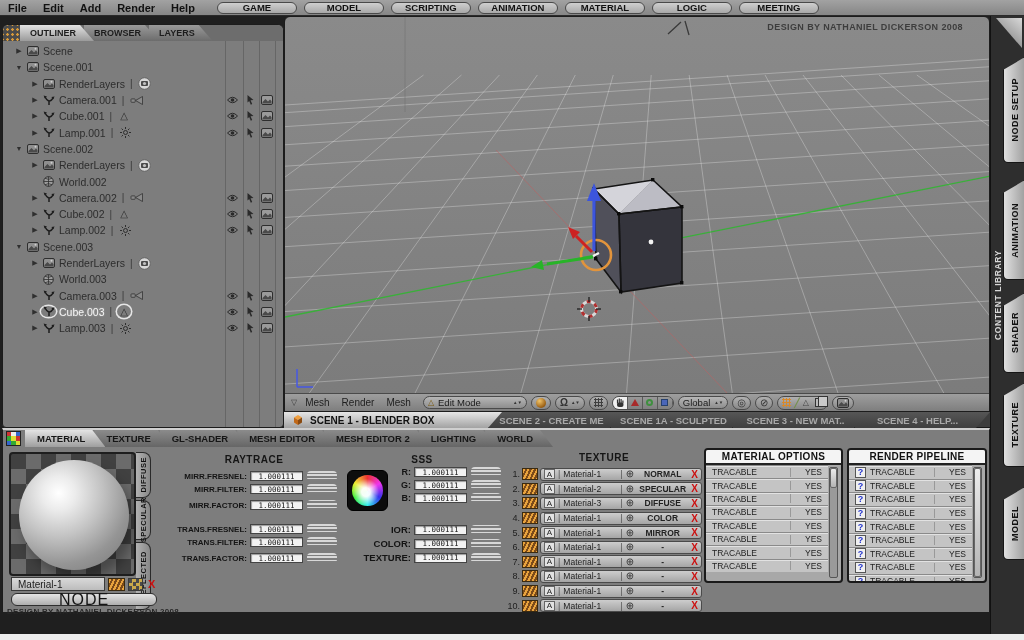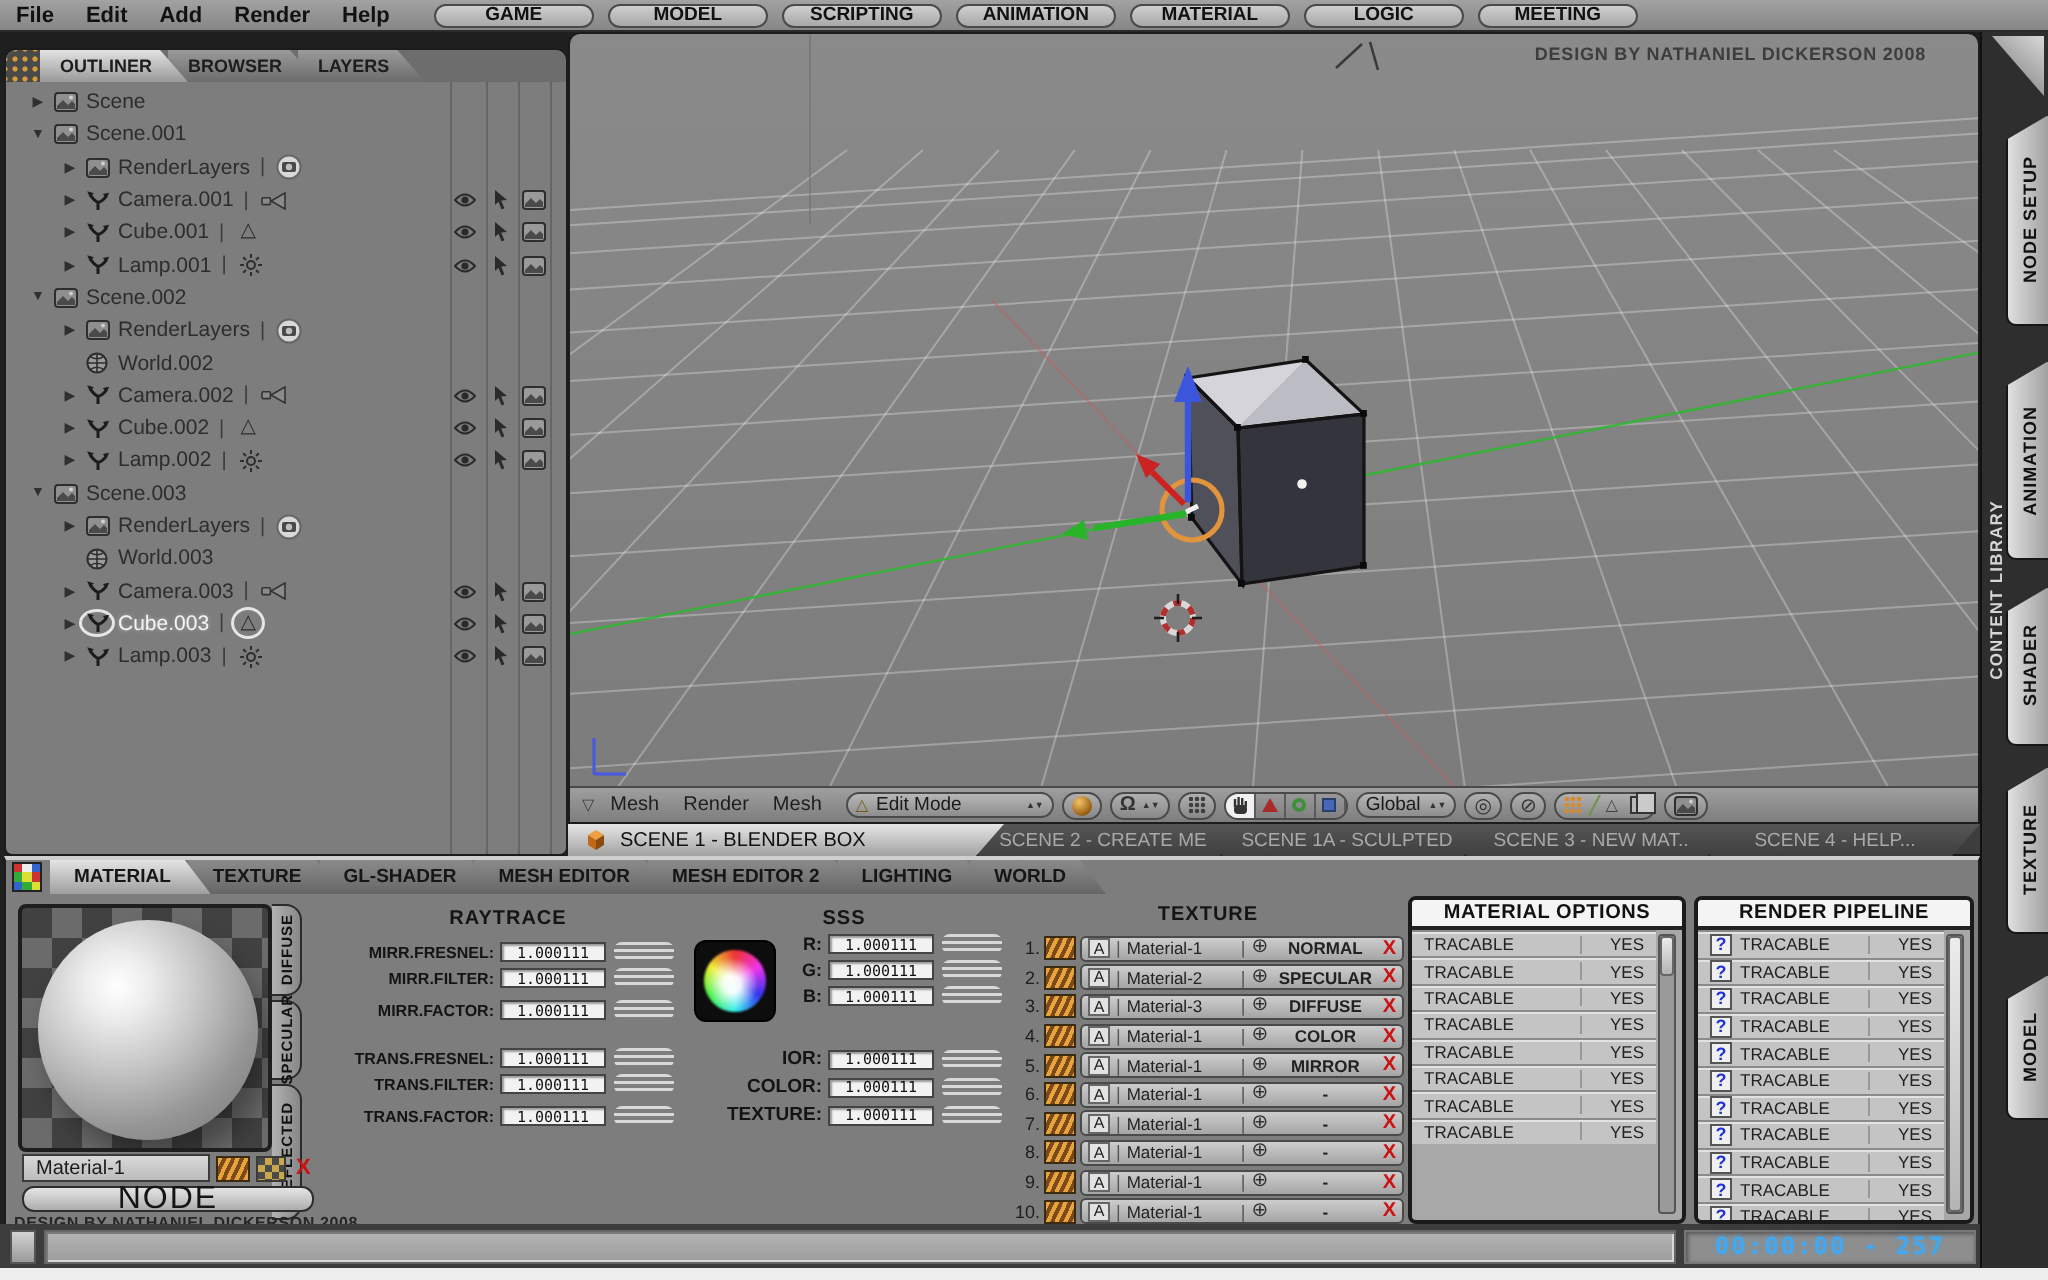--- a/index.html
+++ b/index.html
@@ -73,21 +73,21 @@
   .circ-green{width:7px;height:7px;border-radius:50%;border:2px solid #3f8f3f;}
   .sq-blue{width:7px;height:7px;background:#4a66b8;border:1px solid #26406e;}
   .slash{font-size:9px;color:#74904e;font-weight:bold;}
   .smalltri{font-size:8px;color:#444;}
   .copy-ico{position:relative;width:8px;height:9px;border:1px solid #333;background:#b9b9b9;margin-left:3px;}
   .copy-ico::after{content:'';position:absolute;left:2px;top:-3px;width:8px;height:9px;border:1px solid #333;background:#cacaca;}
   .axis-mini{position:absolute;left:6px;bottom:24px;}
 
   
   .scene-tabs{position:absolute;left:284px;top:412px;width:706px;height:16px;background:#3d3d3d;display:flex;border-bottom:1px solid #191919;}
-  .sc-tab{height:16px;display:flex;align-items:center;padding:0 18px 0 8px;font-size:9.5px;font-weight:normal;color:#a9a9a9;
+  .sc-tab{height:16px;display:flex;align-items:center;padding:0 18px 0 8px;font-size:9.5px;font-weight:bold;color:#a9a9a9;
     clip-path:polygon(0 0,100% 0,calc(100% - 14px) 100%,0 100%);background:linear-gradient(#565656,#3f3f3f);margin-left:-13px;}
   .sc-tab:first-child{margin-left:0;}
   .sc-tab.active{background:linear-gradient(#e6e6e6,#a2a2a2);color:#111;font-size:10px;z-index:5;}
   .cube-ico{width:12px;height:12px;margin-right:6px;}
 
   
   .bottom-panel{position:absolute;left:2px;top:428px;width:988px;height:184px;background:#7d7d7d;
     border-top:2px solid #cfcfcf;border-left:1px solid #1c1c1c;border-right:1px solid #1c1c1c;}
   .bp-tabs{position:absolute;left:0;top:0;height:17px;display:flex;align-items:stretch;}
   .color-grid{width:15px;height:15px;margin:1px 4px 0 3px;display:grid;grid-template-columns:repeat(3,1fr);grid-template-rows:repeat(3,1fr);border:1px solid #222;}
@@ -146,21 +146,21 @@
   .tex-pill{flex:1;height:13px;margin-left:2px;border:1px solid #4a4a4a;border-radius:3px;
     background:linear-gradient(#cdcdcd,#a5a5a5);display:flex;align-items:center;padding:0 3px;gap:3px;}
   .tex-ch{width:11px;height:10px;background:#e2e2e2;border:1px solid #666;font-size:8px;color:#222;
     display:flex;align-items:center;justify-content:center;}
   .tex-sep{color:#555;font-size:9px;}
   .tex-name{font-size:8.5px;color:#222;width:54px;}
   .tex-target{font-size:10px;color:#333;line-height:1;}
   .tex-type{flex:1;text-align:center;font-size:8.5px;font-weight:bold;color:#222;}
   .tex-x{color:#c11;font-weight:bold;font-size:10px;}
 
-  .list-panel{position:absolute;top:18px;height:164px;border:2px solid #1a1a1a;border-radius:4px;background:#a8a8a8;overflow:hidden;}
+  .list-panel{position:absolute;top:18px;height:135px;border:2px solid #1a1a1a;border-radius:4px;background:#a8a8a8;overflow:hidden;}
   .mat-options{left:701px;width:139px;}
   .render-pipeline{left:844px;width:140px;}
   .list-head{height:15px;background:#f4f4f4;border-bottom:2px solid #222;display:flex;align-items:center;justify-content:center;
     font-size:10px;font-weight:bold;color:#111;letter-spacing:.3px;}
   .list-body{position:absolute;left:0;right:13px;top:15px;bottom:0;}
   .opt-row{height:13.4px;display:flex;align-items:center;padding:0 6px;background:#c4c4c4;
     border-top:1px solid #8a8a8a;box-shadow:inset 0 1px 0 #e2e2e2;font-size:8.5px;color:#222;}
   .opt-row .lbl{flex:1;}
   .opt-row .div{width:1px;height:9px;background:#999;margin-right:14px;}
   .q-box{width:11px;height:11px;background:#f0f0f0;border:1px solid #555;color:#2233cc;font-size:9px;font-weight:bold;
@@ -1262,19 +1262,14 @@
         </div>
         <div class="side-v-tab" style="top: 367px; height: 84px;">
           <span>TEXTURE</span>
         </div>
         <div class="side-v-tab" style="top: 471px; height: 73px;">
           <span>MODEL</span>
         </div>
       </div>
   </div>
 
-  <div class="statusbar">
-    <div class="sb-handle"></div>
-    <div class="sb-field"></div>
-    <div class="lcd" style="color: rgb(63, 169, 245); text-shadow: rgba(63, 169, 245, 0.4) 0px 0px 3px;">00:00:00 - 257</div>
-  </div>
   <div class="white-strip"></div>
 </div>
 
 </body></html>

